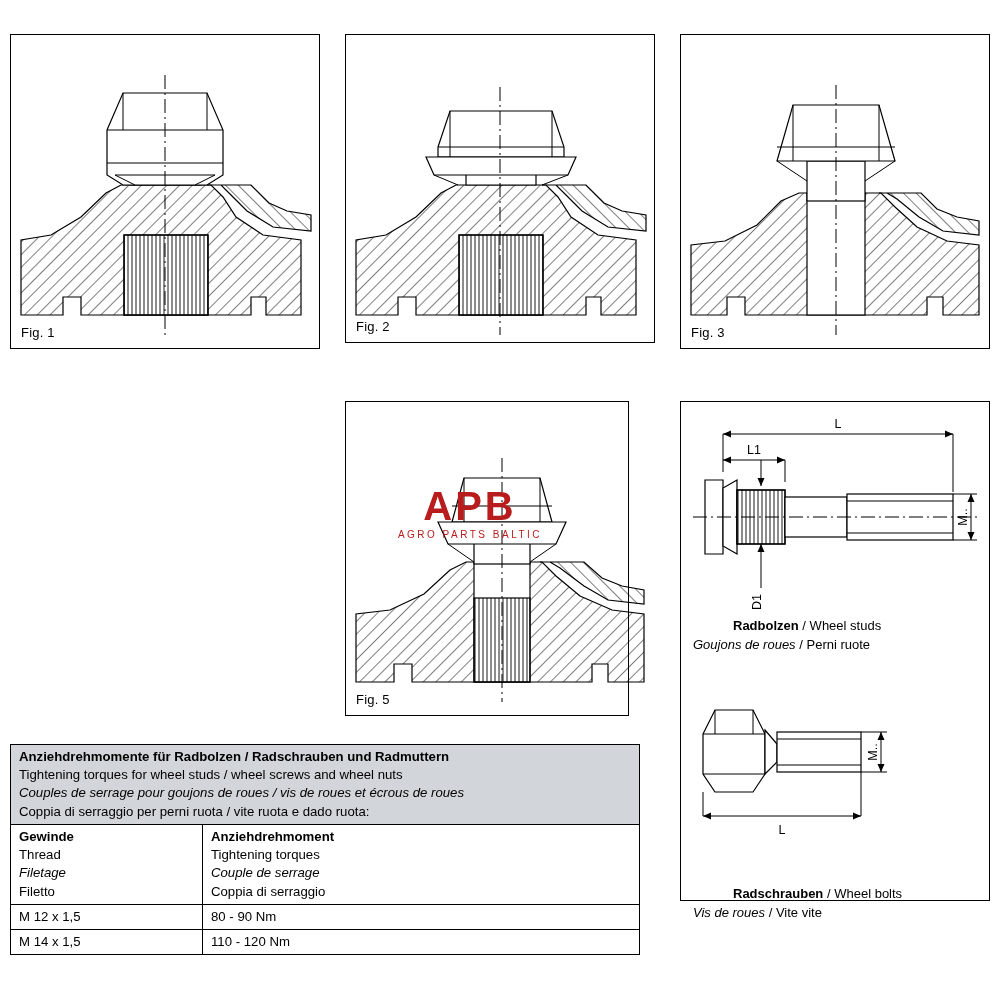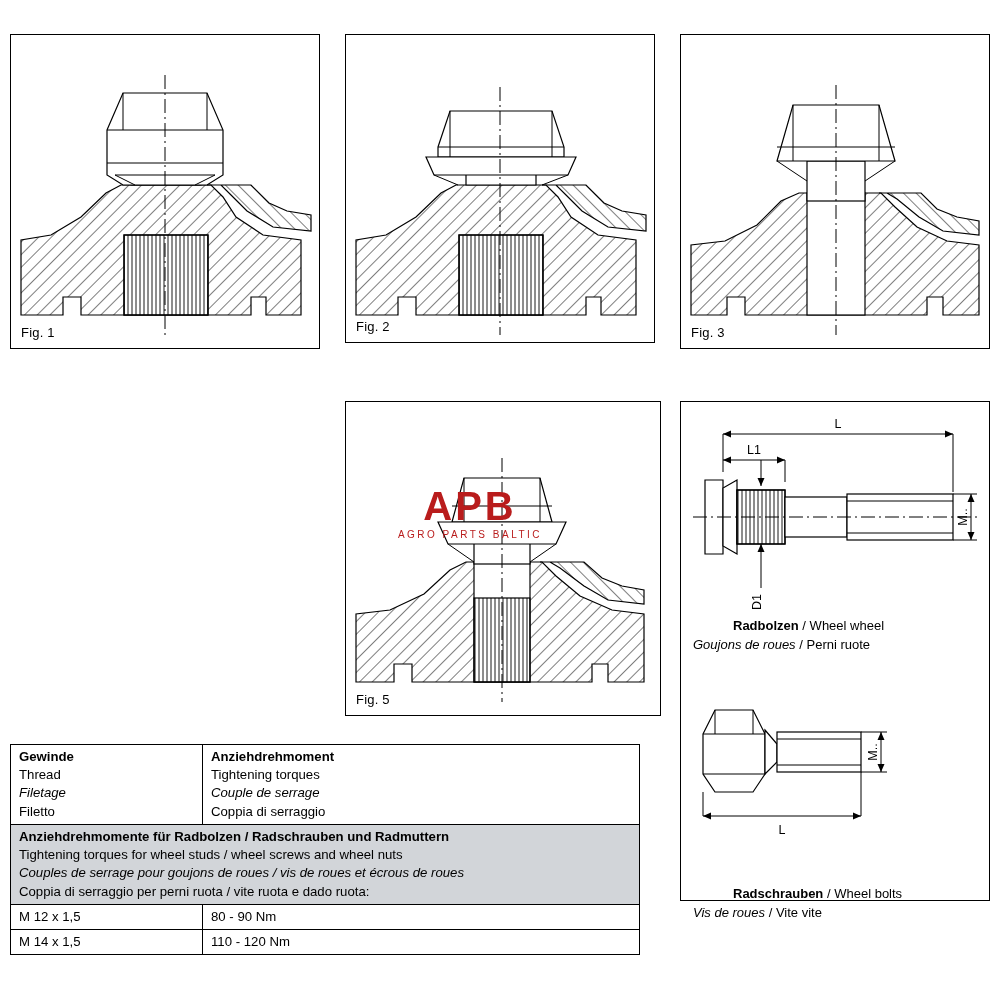--- a/index.html
+++ b/index.html
@@ -188,21 +188,21 @@
       <path class="ln thin" d="M96,112 L214,112"></path>
       <path class="ln thin" d="M96,126 L126,146"></path>
       <path class="ln thin" d="M214,126 L184,146"></path>
       <path class="hatch-fill-b" d="M198,158 L240,158 L256,174 L276,182 L298,186 L298,200 L262,196 L238,182 L216,164 L206,158 Z"></path>
       <path class="dash" d="M155,50 L155,300"></path>
     </svg>
     <div class="fig-label" style="left:10px; bottom:8px;">Fig. 3</div>
   </div>
 
 
-  <div class="panel" style="left:345px; top:385px; width:316px; height:315px;">
+  <div class="panel" style="left:345px; top:385px; width:284px; height:315px;">
     <svg width="308" height="313" viewBox="0 0 308 313">
       <path class="hatch-fill" d="M10,280 L10,212 L44,208 L78,192 L104,168 L120,160 L196,160 L210,174 L234,194 L266,208 L298,212 L298,280 L262,280 L262,262 L246,262 L246,280 L66,280 L66,262 L48,262 L48,280 Z"></path>
       <rect class="white" x="128" y="160" width="56" height="120"></rect>
       <rect class="knurl" x="128" y="196" width="56" height="84"></rect>
       <rect class="white" x="128" y="120" width="56" height="42"></rect>
 
       <path class="white" d="M106,120 L118,76 L194,76 L206,120 Z"></path>
       <path class="white" d="M92,120 L220,120 L210,142 L102,142 Z"></path>
       <path class="ln thin" d="M118,76 L118,120"></path>
       <path class="ln thin" d="M194,76 L194,120"></path>
@@ -264,21 +264,21 @@
       <text class="dimtext" x="157" y="26" text-anchor="middle">L</text>
       <text class="dimtext" x="73" y="52" text-anchor="middle">L1</text>
       <text class="dimtext" x="80" y="200" text-anchor="middle" transform="rotate(-90 80 200)">D1</text>
       <text class="dimtext" x="286" y="115" text-anchor="middle" transform="rotate(-90 286 115)">M..</text>
     </svg>
 
     <div class="legend" style="left:12px; top:215px;">
       <div>
         <span class="b">Radbolzen</span>
         <span>/</span>
-        <span>Wheel wheel</span>
+        <span>Wheel studs</span>
       </div>
       <div>
         <span class="i">Goujons de roues</span>
         <span>/</span>
         <span>Perni ruote</span>
       </div>
     </div>
 
     <svg width="308" height="150" viewBox="0 0 308 150" style="position:absolute; left:0; top:298px;">
 
@@ -319,43 +319,43 @@
       <div>
         <span class="i">Vis de roues</span>
         <span>/</span>
         <span>Vite vite</span>
       </div>
     </div>
   </div>
 
   <table class="torque-table">
     <tbody>
+      <tr>
+        <td class="head-cell" colspan="2">
+          <div>Anziehdrehmomente für Radbolzen / Radschrauben und Radmuttern</div>
+          <div class="sub">Tightening torques for wheel studs / wheel screws and wheel nuts</div>
+          <div class="ital">Couples de serrage pour goujons de roues / vis de roues et écrous de roues</div>
+          <div class="sub">Coppia di serraggio per perni ruota / vite ruota e dado ruota:</div>
+        </td>
+      </tr>
       <tr>
         <td class="col-thread th-cell">
           <div class="bold">Gewinde</div>
           <div>Thread</div>
           <div class="ital">Filetage</div>
           <div>Filetto</div>
         </td>
         <td class="th-cell">
           <div class="bold">Anziehdrehmoment</div>
           <div>Tightening torques</div>
           <div class="ital">Couple de serrage</div>
           <div>Coppia di serraggio</div>
         </td>
       </tr>
       <tr>
-        <td class="head-cell" colspan="2">
-          <div>Anziehdrehmomente für Radbolzen / Radschrauben und Radmuttern</div>
-          <div class="sub">Tightening torques for wheel studs / wheel screws and wheel nuts</div>
-          <div class="ital">Couples de serrage pour goujons de roues / vis de roues et écrous de roues</div>
-          <div class="sub">Coppia di serraggio per perni ruota / vite ruota e dado ruota:</div>
-        </td>
-      </tr>
-      <tr>
         <td class="col-thread th-cell">M 12 x 1,5</td>
         <td class="val-cell">80 - 90 Nm</td>
       </tr>
       <tr>
         <td class="col-thread th-cell">M 14 x 1,5</td>
         <td class="val-cell">110 - 120 Nm</td>
       </tr>
     </tbody>
   </table>
 

